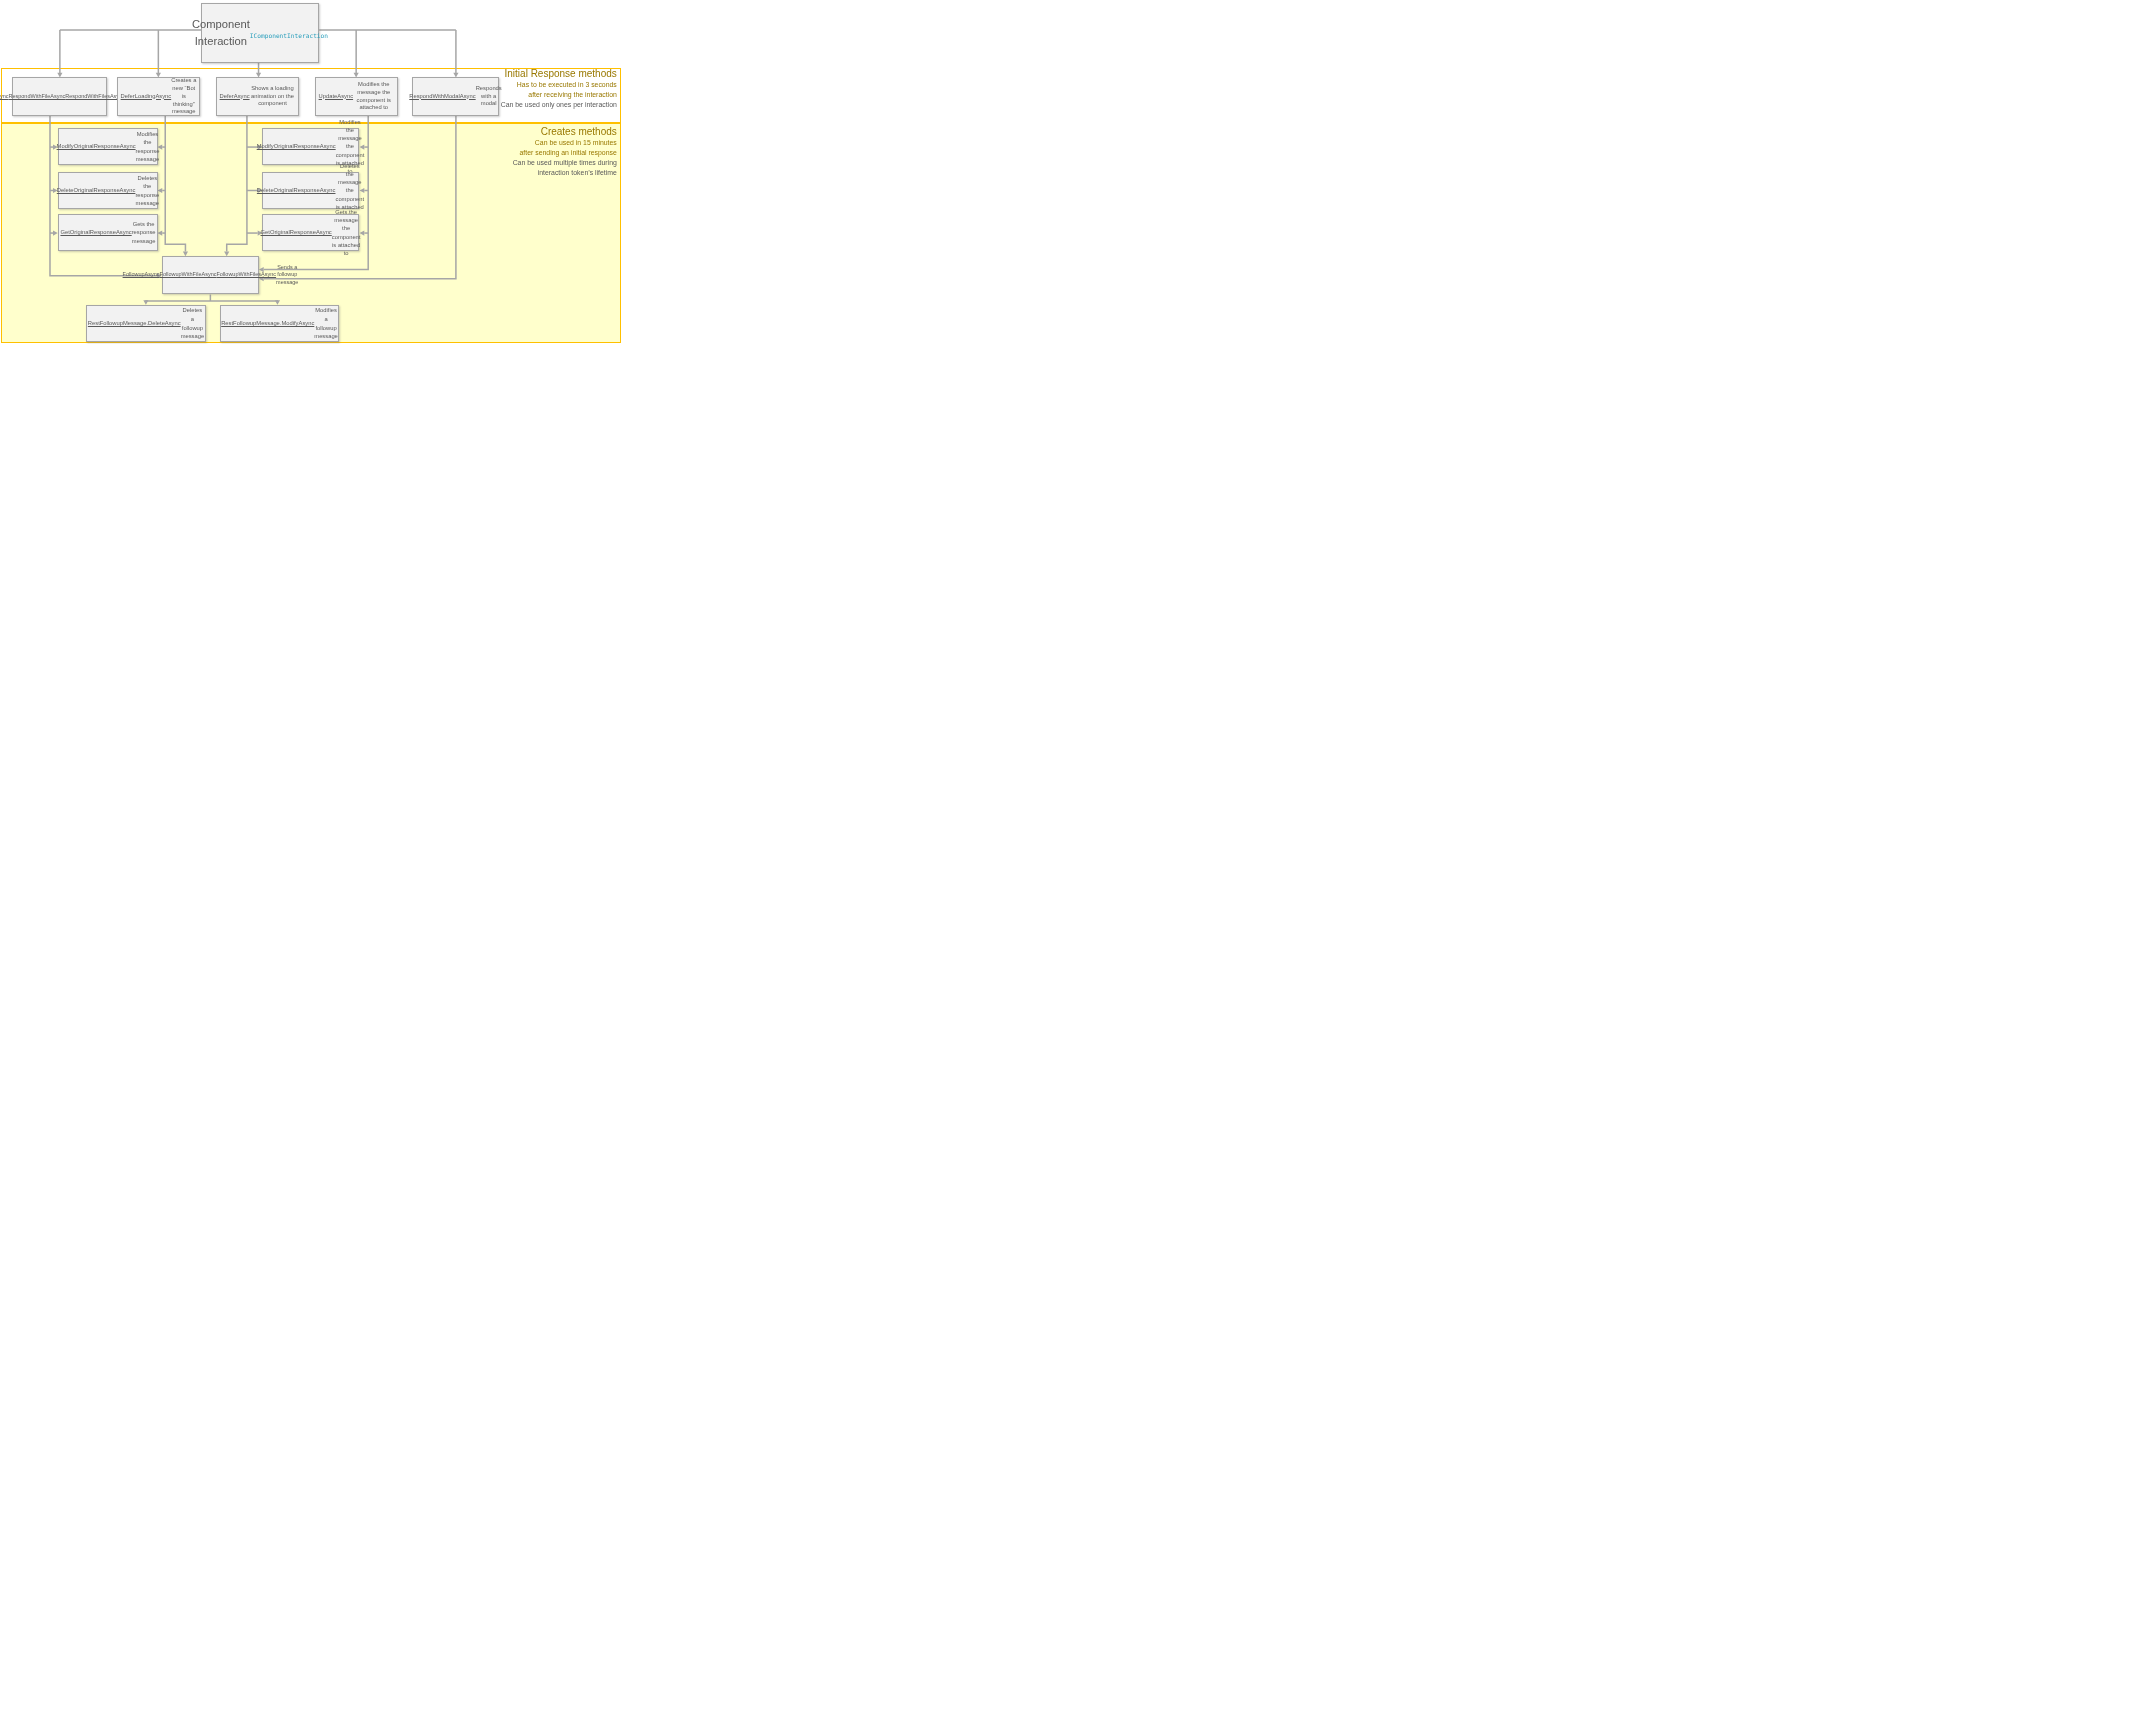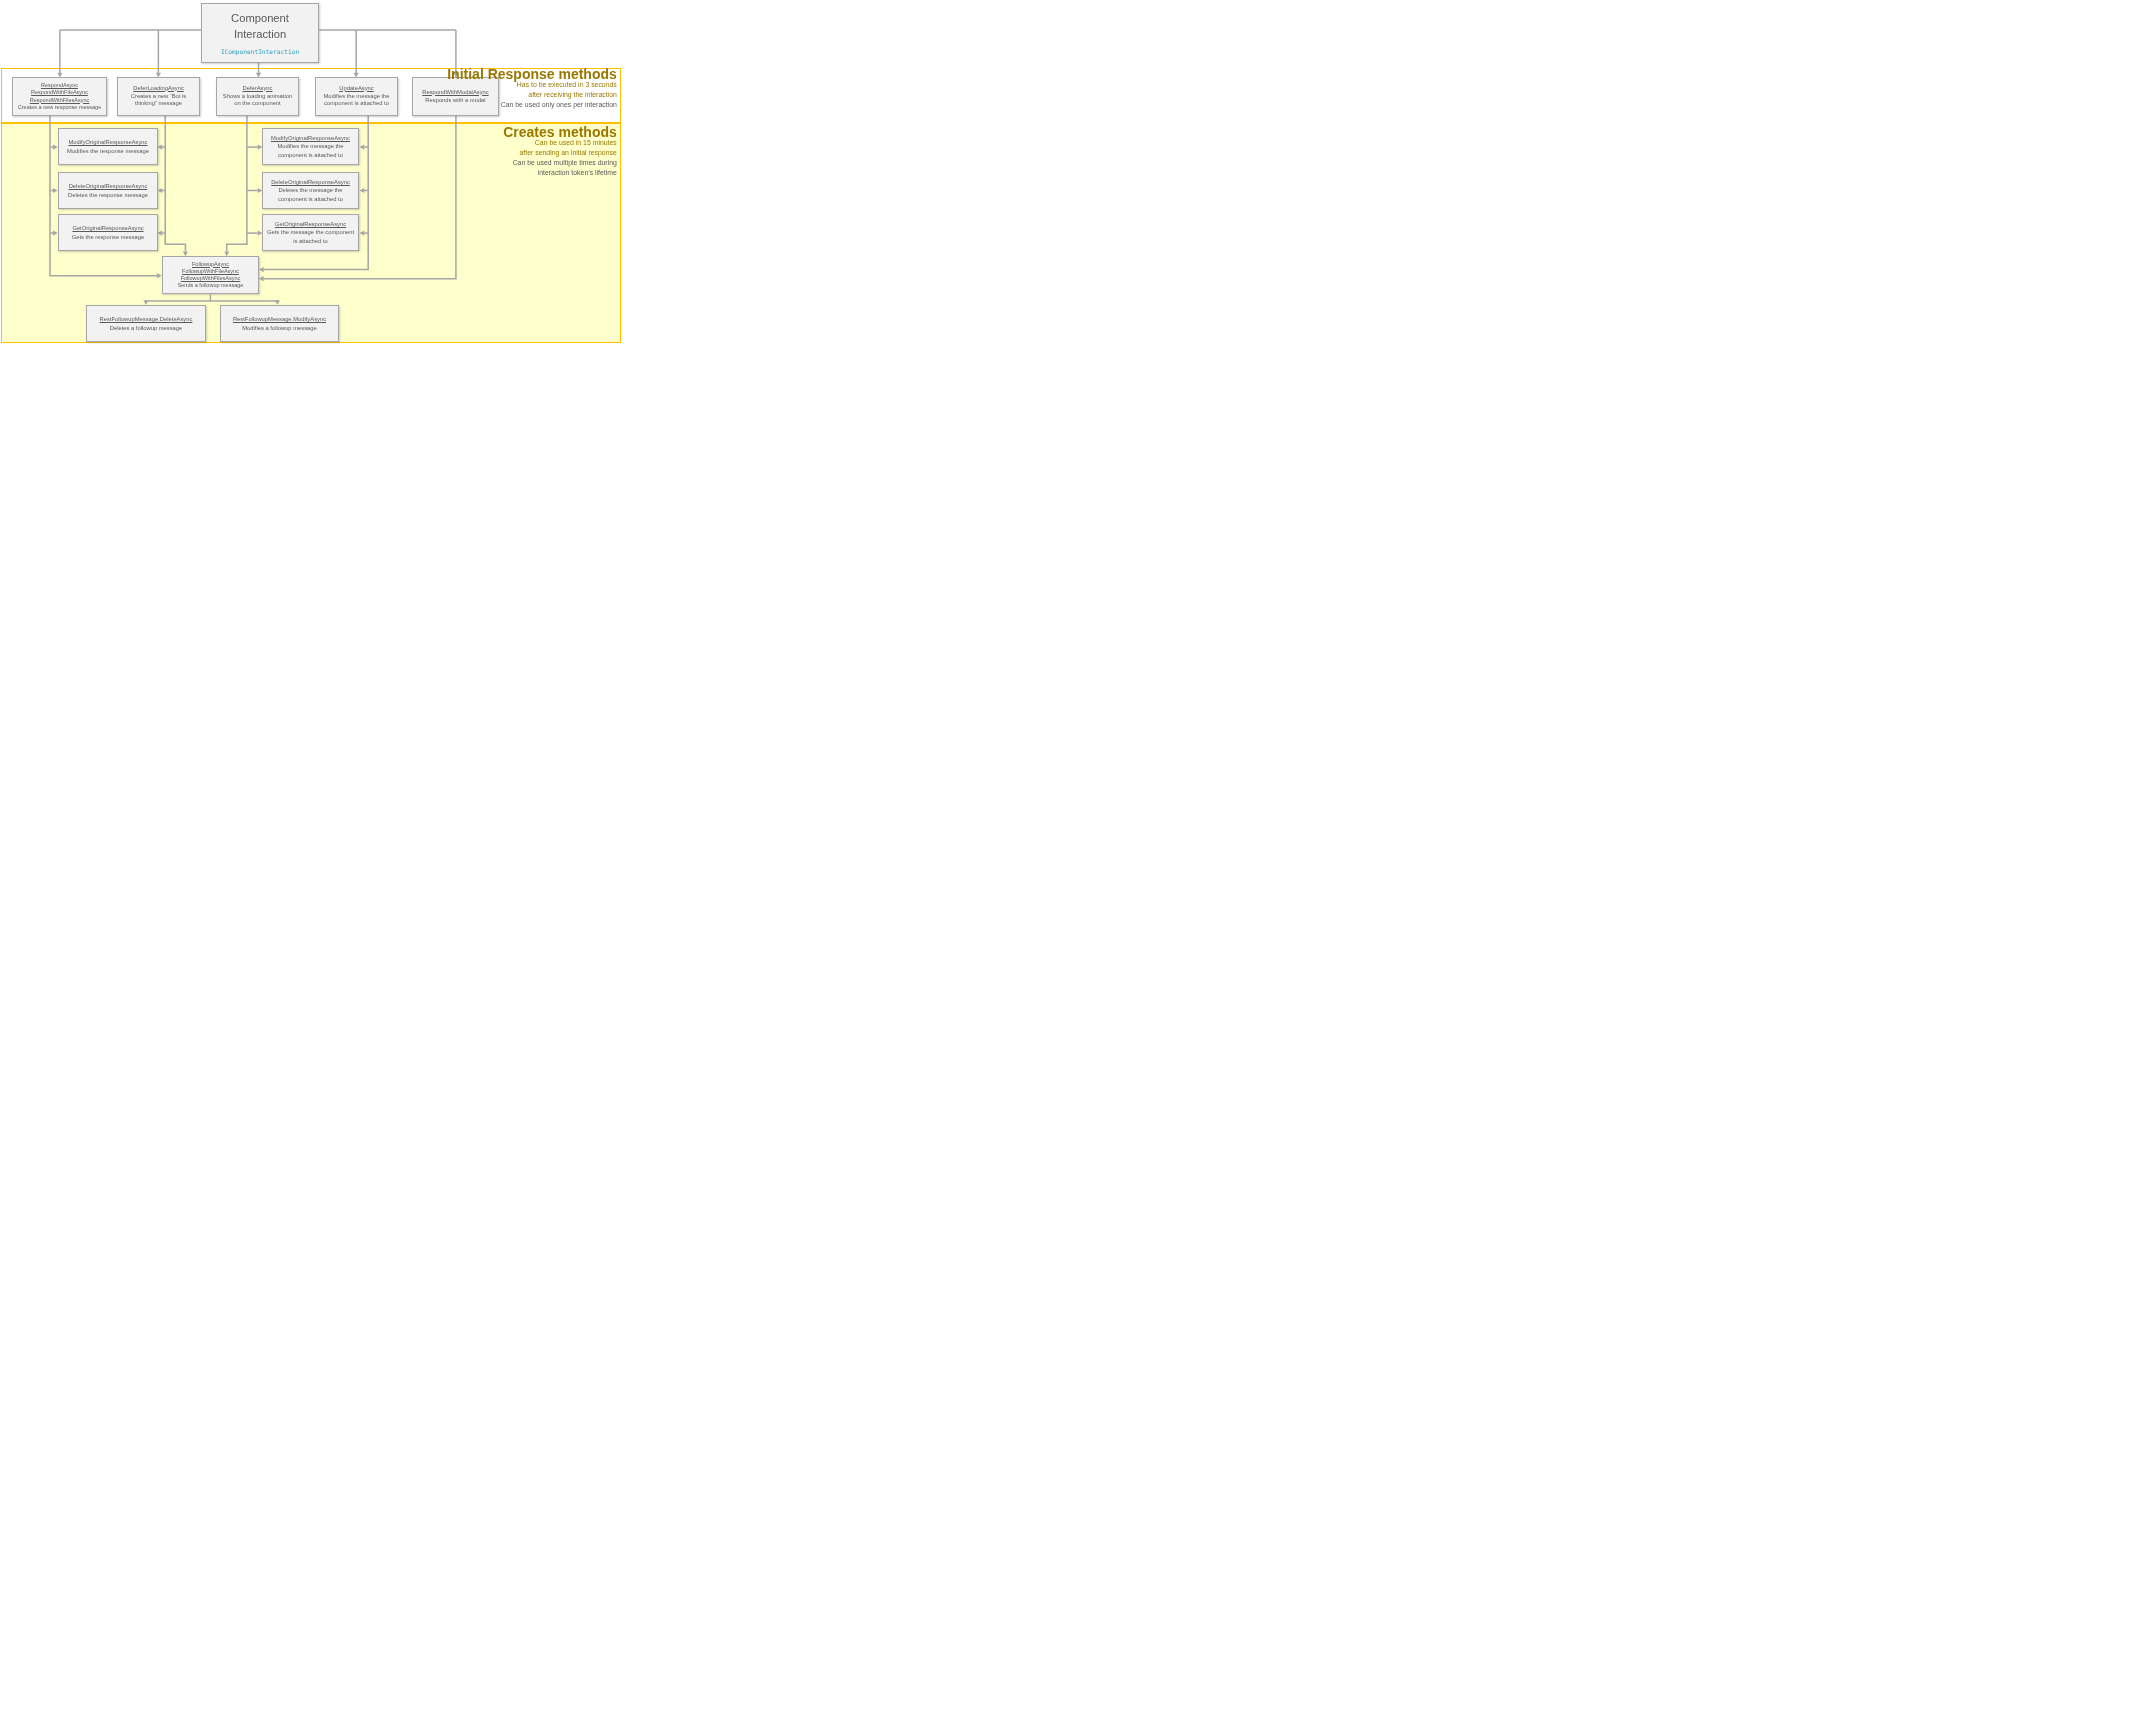--- a/index.html
+++ b/index.html
@@ -6,21 +6,21 @@
   #canvas{
     position:relative;width:622px;height:344px;overflow:hidden;
     font-family:"Liberation Sans",sans-serif;background:#ffffff;
   }
   .band{position:absolute;left:0.9px;right:0.9px;border:1.3px solid #FFC000;box-sizing:border-box;}
   #band-initial{top:68px;height:55px;background:#ffffff;}
   #band-followup{top:123px;bottom:0.9px;background:#FFFFCC;}
   #connectors{position:absolute;left:0;top:0;z-index:2;}
   .node{
     position:absolute;z-index:3;background:#F2F2F2;border:1.7px solid #A6A6A6;
-    box-sizing:border-box;display:flex;flex-direction:column;align-items:center;justify-content:center;
+    box-sizing:border-box;display:flex;flex-direction:row;align-items:center;justify-content:center;
     text-align:center;color:#595959;box-shadow:1.3px 1.3px 1.7px rgba(110,110,110,0.35);
     padding:0.9px 2.6px;
   }
   .node .method{display:block;text-decoration:underline;}
   .node .desc{display:block;}
   #node-root{left:201px;top:2.6px;width:118px;height:60px;}
   #node-root .root-title{font-size:11.2px;line-height:1.45;width:86px;}
   #node-root .root-interface{font-family:"DejaVu Sans Mono",monospace;font-size:6.2px;color:#2B9FBC;margin-top:6px;}
   .row1{top:77px;height:39px;}
   .row1 .method,.row1 .desc{font-size:5.8px;line-height:1.38;}
@@ -35,21 +35,21 @@
   .leftcol{left:58px;}
   .midcol{left:262px;width:97px;}
   .rowA{top:128px;} .rowB{top:172px;} .rowC{top:214px;}
   #node-followup{left:162px;top:256px;width:97px;height:38px;}
   #node-followup .method,#node-followup .desc{font-size:5.5px;line-height:1.32;}
   .bottomrow{top:305px;height:37px;}
   .bottomrow .method,.bottomrow .desc{font-size:5.8px;line-height:1.5;}
   #node-rest-delete{left:86px;width:120px;}
   #node-rest-modify{left:220px;width:119px;}
   .annotation{position:absolute;right:5.2px;text-align:right;z-index:4;}
-  .annotation .heading{font-size:14px;font-weight:bold;color:#997800;line-height:10.8px;}
+  .annotation .heading{font-size:10px;font-weight:normal;color:#997800;line-height:10.8px;}
   .annotation .gold{font-size:6.9px;color:#997800;line-height:10px;}
   .annotation .gray{font-size:6.9px;color:#595959;line-height:10px;}
   #annotation-initial{top:69px;}
   #annotation-followup{top:127px;}
 </style>
 </head>
 <body>
 
 <div id="canvas">
 

